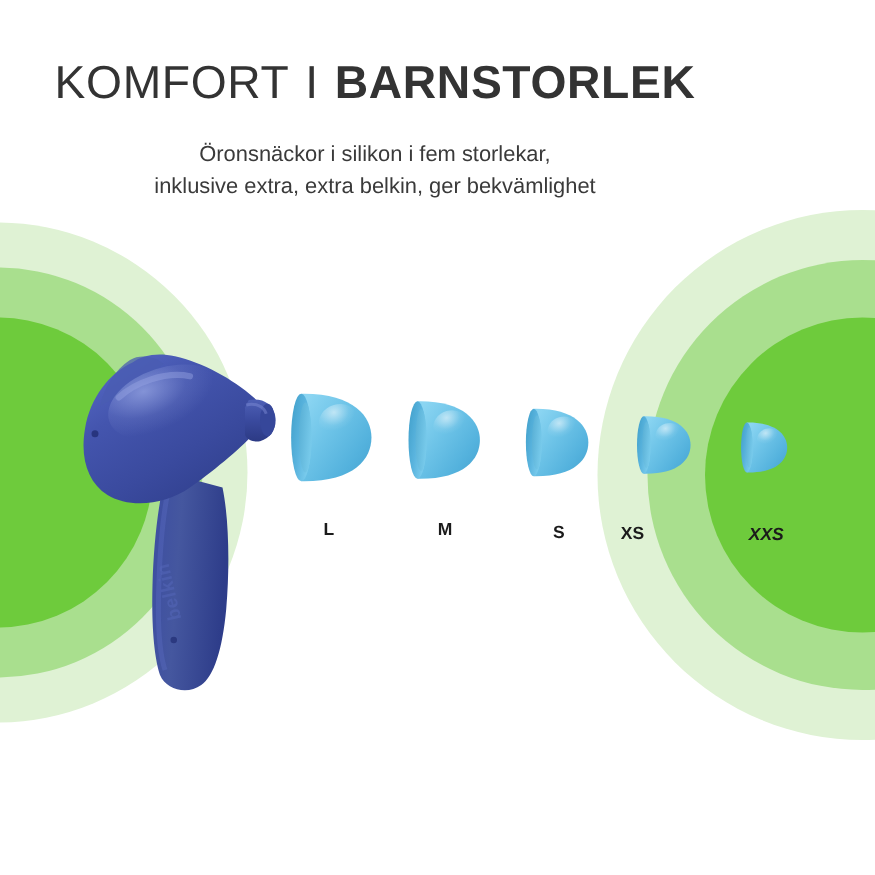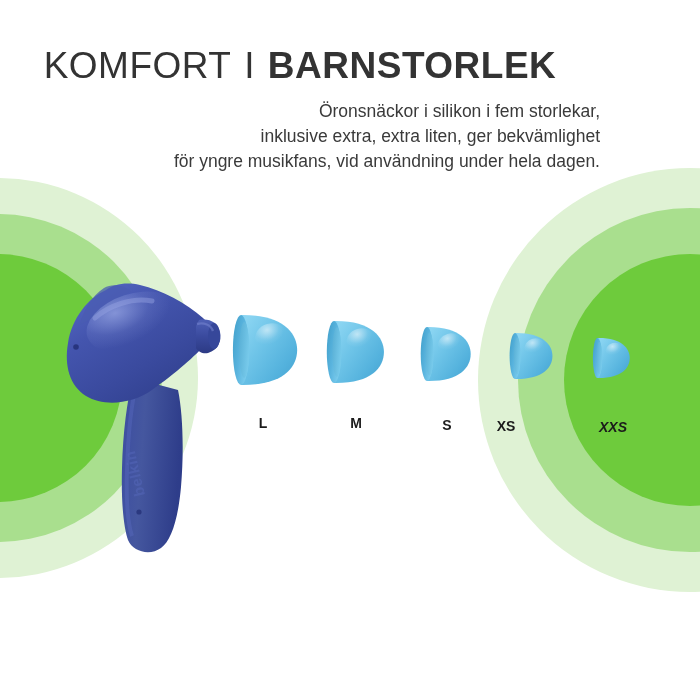--- a/index.html
+++ b/index.html
@@ -18,25 +18,24 @@
     margin:0;padding-top:45px;
     font-size:37px;line-height:42px;
     letter-spacing:.5px;
     color:#333333;
     white-space:nowrap;
   }
   .title .light{font-weight:400;}
   .title .bar{font-weight:400;padding:0 2px;}
   .title .bold{font-weight:700;}
   .subtitle{
-    margin:0;padding-top:12px;
+    margin:12px;padding-top:12px;
     font-size:17.5px;line-height:25px;
     font-weight:400;
     color:#3a3a3a;
-    text-align:right;
   }
   .subtitle .ln{display:block;white-space:nowrap;}
 
   
   .rings{position:absolute;z-index:1;pointer-events:none;}
   .ring{position:absolute;border-radius:50%;}
   .r-outer{background:#dff2d4;}
   .r-mid{background:#a9df8e;}
   .r-inner{background:#6ecb3c;}
 
@@ -210,18 +209,17 @@
       <div class="size-label" style="left: 506px; top: 418px;">XS</div>
       <div class="size-label" style="left: 613px; top: 419px; font-style: italic;">XXS</div>
     </div>
 
   <div class="header">
     <h1 class="title">
       <span class="light">KOMFORT</span><span class="bar">&nbsp;I&nbsp;</span><span class="bold">BARNSTORLEK</span>
     </h1>
     <p class="subtitle">
       <span class="ln">Öronsnäckor i silikon i fem storlekar,</span>
-      <span class="ln">inklusive extra, extra liten, ger bekvämlighet</span>
-      <span class="ln">för yngre musikfans, vid användning under hela dagen.</span>
+      <span class="ln">inklusive extra, extra belkin, ger bekvämlighet</span>
     </p>
   </div>
 
 </div>
 
 </body></html>

